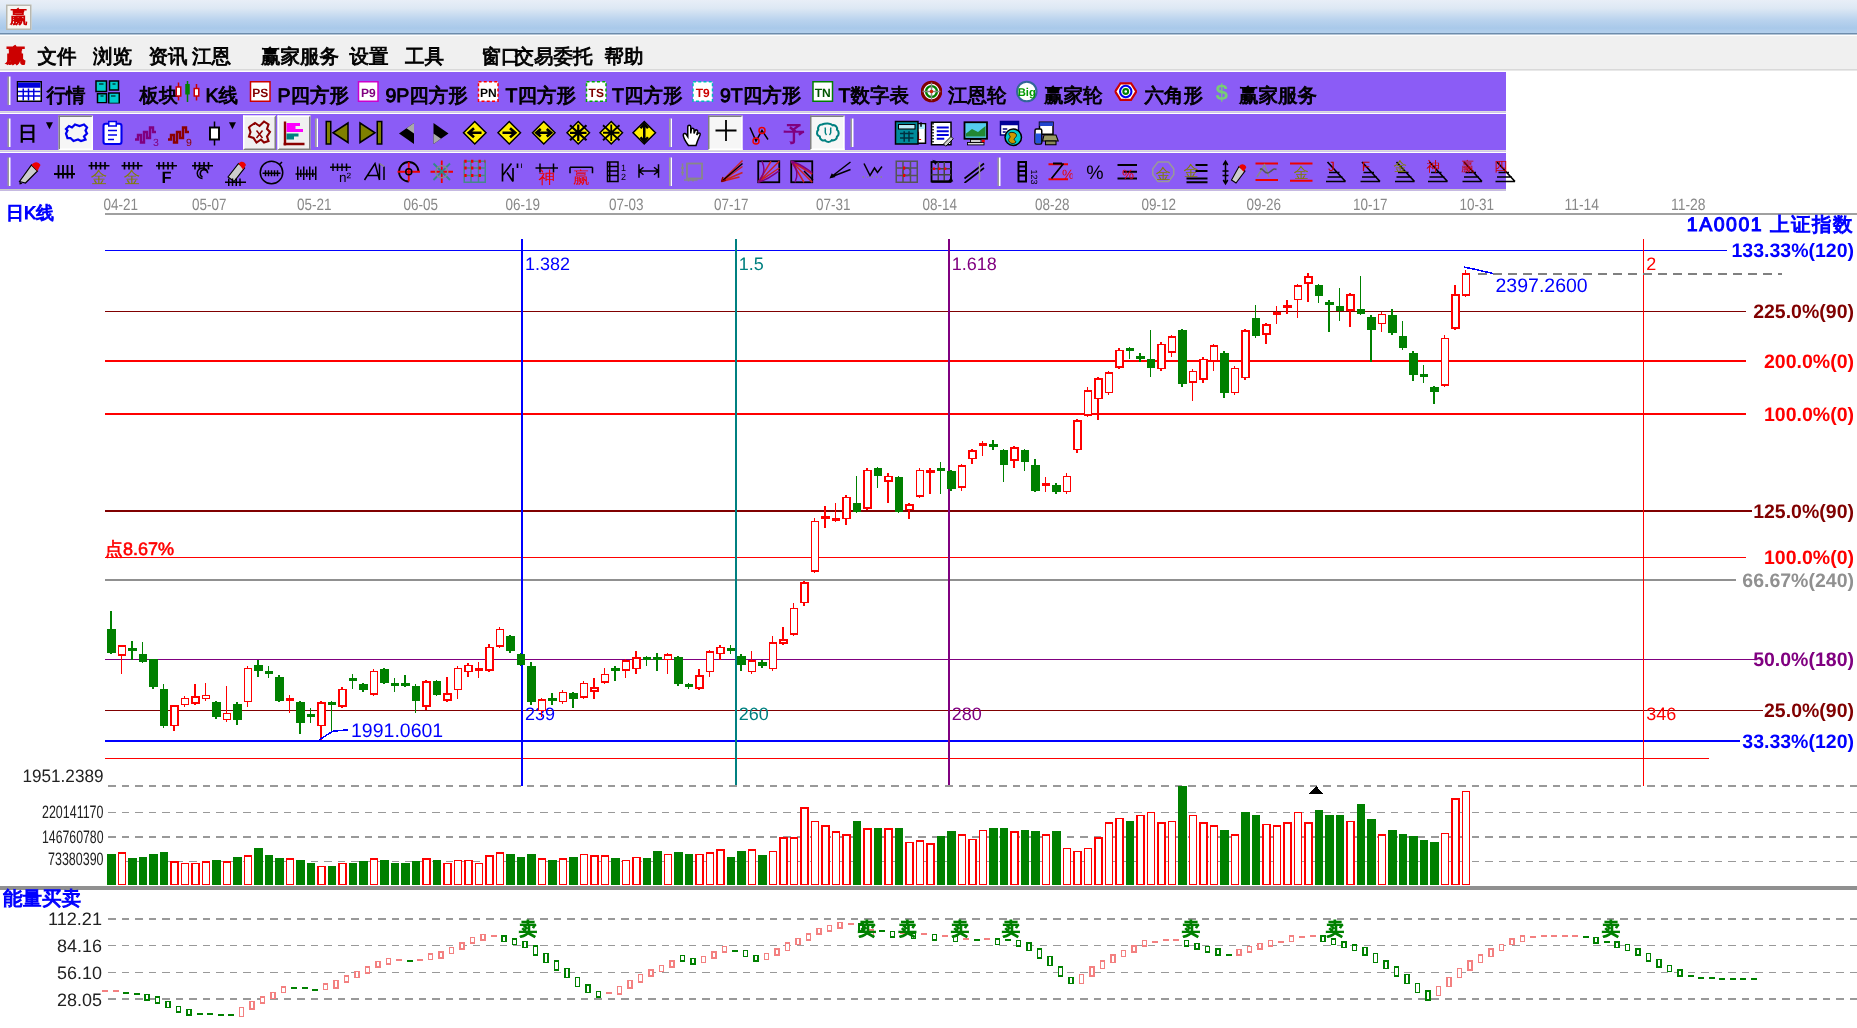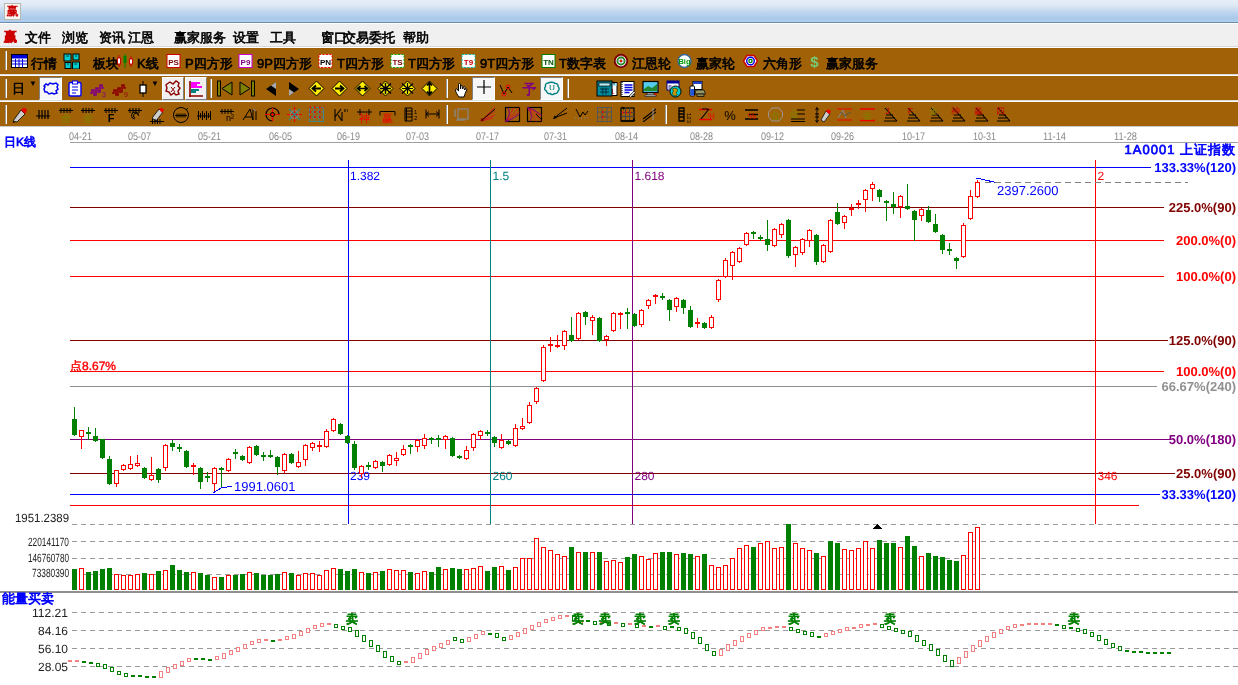--- a/index.html
+++ b/index.html
@@ -4,21 +4,21 @@
 html,body{width:1238px;height:685px;overflow:hidden;background:#fff;
   font-family:"Liberation Sans",sans-serif;-webkit-font-smoothing:antialiased}
 #titlebar{position:absolute;left:0;top:0;width:1238px;height:23px;
   background:linear-gradient(180deg,#e8eef7 0%,#dde8f4 25%,#bad3ee 60%,#a9c9ea 85%,#b3cfec 100%);
   border-bottom:1px solid #6d8cac}
 #ticon{position:absolute;left:4px;top:3px;width:17px;height:17px;background:#f6f6f2;
   border:1px solid #b8b8b0;color:#cc0000;font-weight:bold;font-size:12px;line-height:15px;text-align:center}
 #ttext{position:absolute;left:28px;top:4px;font-size:13px;font-weight:bold;color:#111;letter-spacing:3.4px;-webkit-text-stroke:0.5px #111}
 #menubar{position:absolute;left:0;top:24px;width:1238px;height:23px;background:#f0f0f0;
   border-bottom:1px solid #d9d9d9;font-size:13px;color:#000;-webkit-text-stroke:0.6px currentColor}
-.tbrow{position:absolute;left:0;width:1238px;background:#a16207}
+.tbrow{position:absolute;left:0;width:1004px;background:#8b5cf6}
 #tb1{top:48px;height:27px;border-bottom:1px solid #dcdcdc}
 #tb2{top:76px;height:25px;border-bottom:1px solid #dcdcdc}
 #tb3{top:102px;height:25px;border-bottom:1px solid #c8c8c8}
 .gsep{position:absolute;top:3px;height:19px;width:2px;border-left:1px solid #9a9a9a;border-right:1px solid #fff}
 .ic{position:absolute;top:5px}
 .ic2{position:absolute}
 .ic3{position:absolute;top:4px}
 .lb{position:absolute;top:7px;font-size:13px;color:#000;-webkit-text-stroke:0.6px currentColor}
 .pbtn{position:absolute;top:1px;height:23px;border:1px solid;border-color:#808080 #fff #fff #808080;
   background:#f6f6f6;text-align:center;padding-top:1px}

